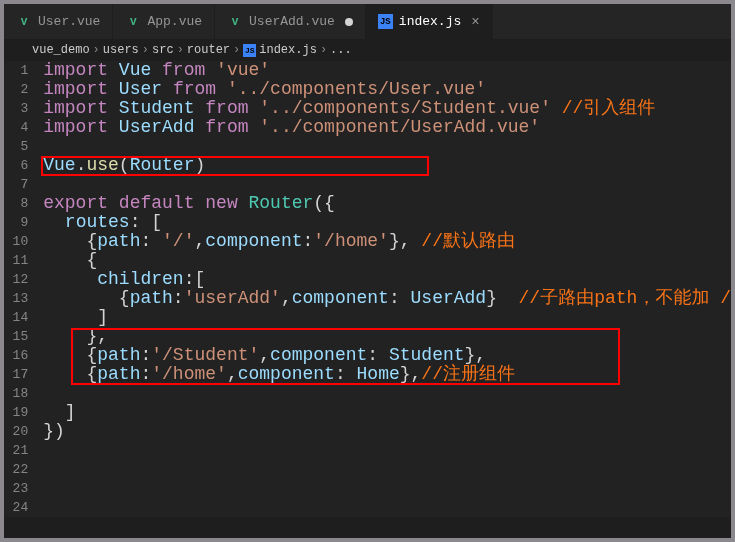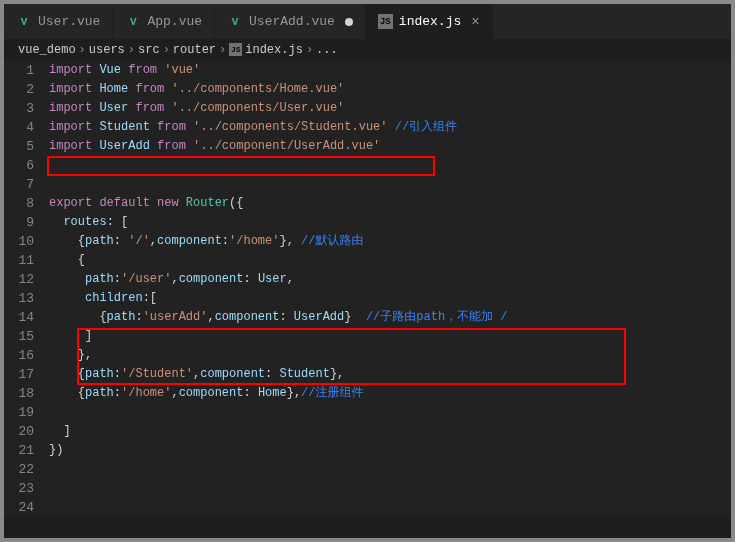--- a/index.html
+++ b/index.html
@@ -28,27 +28,27 @@
   font-size: 13px;
   border-right: 1px solid #1e1e1e;
   cursor: pointer;
 }
 .tab.active {
   background: #1e1e1e;
   color: #ffffff;
 }
 .tab-icon { width: 16px; height: 16px; display: flex; align-items: center; justify-content: center; }
 .vue-icon { color: #41b883; font-weight: bold; font-size: 11px; }
-.js-icon { background: #737373; color: #000; font-size: 9px; font-weight: bold; width: 15px; height: 15px; display: flex; align-items: center; justify-content: center; }
+.js-icon { background: #3b82f6; color: #000; font-size: 9px; font-weight: bold; width: 15px; height: 15px; display: flex; align-items: center; justify-content: center; }
 .close-x { color: #969696; font-size: 14px; margin-left: 4px; }
 .dot { width: 8px; height: 8px; border-radius: 50%; background: #d4d4d4; margin-left: 4px; }
 .breadcrumb {
   display: flex;
-  align-items: flex-start;
-  padding: 4px 14px;
+  align-items: center;
+  padding: 4px 28px;
   font-size: 12px;
   color: #cccccc;
   gap: 3px;
   background: #1e1e1e;
   height: 22px;
 }
 .bc-sep { color: #888; }
 .bc-item { color: #cccccc; }
 .editor {
   display: flex;
@@ -57,31 +57,31 @@
 .gutter {
   width: 45px;
   text-align: right;
   padding-right: 15px;
   color: #858585;
   font-size: 13px;
 }
 .gutter div { height: 19px; line-height: 19px; }
 .code {
   flex: 1;
-  font-size: 12px;
+  font-size: 18px;
   position: relative;
 }
 .line { height: 19px; line-height: 19px; white-space: pre; }
 .kw { color: #c586c0; }
 .var { color: #9cdcfe; }
 .cls { color: #4ec9b0; }
 .str { color: #ce9178; }
 .prop { color: #9cdcfe; }
 .fn { color: #dcdcaa; }
-.cmt { color: #3b82f6; }
+.cmt { color: #f97316; }
 .pun { color: #d4d4d4; }
 .redbox {
   position: absolute;
   border: 2px solid #ff0000;
   pointer-events: none;
 }
 .box1 { top: 95px; left: -2px; width: 388px; height: 20px; }
 .box2 { top: 267px; left: 28px; width: 549px; height: 57px; }
 </style>
 </head>
@@ -147,31 +147,30 @@
       <div>20</div>
     <div>21</div>
       <div>22</div>
       <div>23</div>
       <div>24</div>
   </div>
   <div class="code">
     <div class="redbox box1"></div>
     <div class="redbox box2"></div>
     <div class="line"><span class="kw">import</span> <span class="var">Vue</span> <span class="kw">from</span> <span class="str">'vue'</span></div>
-    <div class="line"><span class="kw">import</span> <span class="var">Home</span> <span class="kw">from</span> <span class="str">'../components/Home.vue'</span></div>
     <div class="line"><span class="kw">import</span> <span class="var">User</span> <span class="kw">from</span> <span class="str">'../components/User.vue'</span></div>
     <div class="line"><span class="kw">import</span> <span class="var">Student</span> <span class="kw">from</span> <span class="str">'../components/Student.vue'</span><span class="cmt"> //引入组件</span></div>
     <div class="line"><span class="kw">import</span> <span class="var">UserAdd</span> <span class="kw">from</span> <span class="str">'../component/UserAdd.vue'</span></div>
     <div class="line"></div>
+    <div class="line"><span class="var">Vue</span><span class="pun">.</span><span class="fn">use</span><span class="pun">(</span><span class="var">Router</span><span class="pun">)</span></div>
     <div class="line"></div>
     <div class="line"><span class="kw">export</span> <span class="kw">default</span> <span class="kw">new</span> <span class="cls">Router</span><span class="pun">({</span></div>
     <div class="line"><span>  </span><span class="prop">routes</span><span class="pun">: [</span></div>
     <div class="line"><span class="pun">    {</span><span class="prop">path</span><span class="pun">: </span><span class="str">'/'</span><span class="pun">,</span><span class="prop">component</span><span class="pun">:</span><span class="str">'/home'</span><span class="pun">}, </span><span class="cmt">//默认路由</span></div>
     <div class="line"><span class="pun">    {</span></div>
-    <div class="line"><span>     </span><span class="prop">path</span><span class="pun">:</span><span class="str">'/user'</span><span class="pun">,</span><span class="prop">component</span><span class="pun">: </span><span class="var">User</span><span class="pun">,</span></div>
     <div class="line"><span>     </span><span class="prop">children</span><span class="pun">:[</span></div>
     <div class="line"><span class="pun">       {</span><span class="prop">path</span><span class="pun">:</span><span class="str">'userAdd'</span><span class="pun">,</span><span class="prop">component</span><span class="pun">: </span><span class="var">UserAdd</span><span class="pun">}</span><span class="cmt">  //子路由path，不能加 /</span></div>
     <div class="line"><span class="pun">     ]</span></div>
     <div class="line"><span class="pun">    },</span></div>
     <div class="line"><span class="pun">    {</span><span class="prop">path</span><span class="pun">:</span><span class="str">'/Student'</span><span class="pun">,</span><span class="prop">component</span><span class="pun">: </span><span class="var">Student</span><span class="pun">},</span></div>
     <div class="line"><span class="pun">    {</span><span class="prop">path</span><span class="pun">:</span><span class="str">'/home'</span><span class="pun">,</span><span class="prop">component</span><span class="pun">: </span><span class="var">Home</span><span class="pun">},</span><span class="cmt">//注册组件</span></div>
     <div class="line"></div>
     <div class="line"><span class="pun">  ]</span></div>
     <div class="line"><span class="pun">})</span></div>
     <div class="line"></div>

